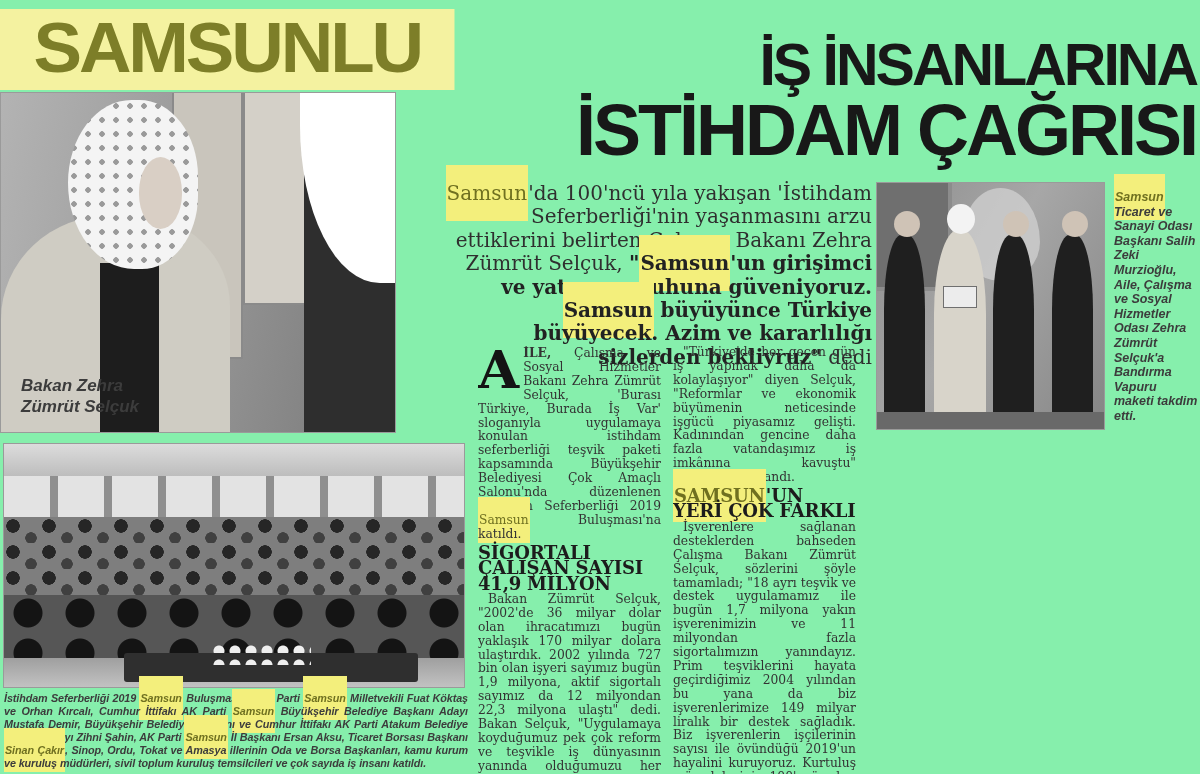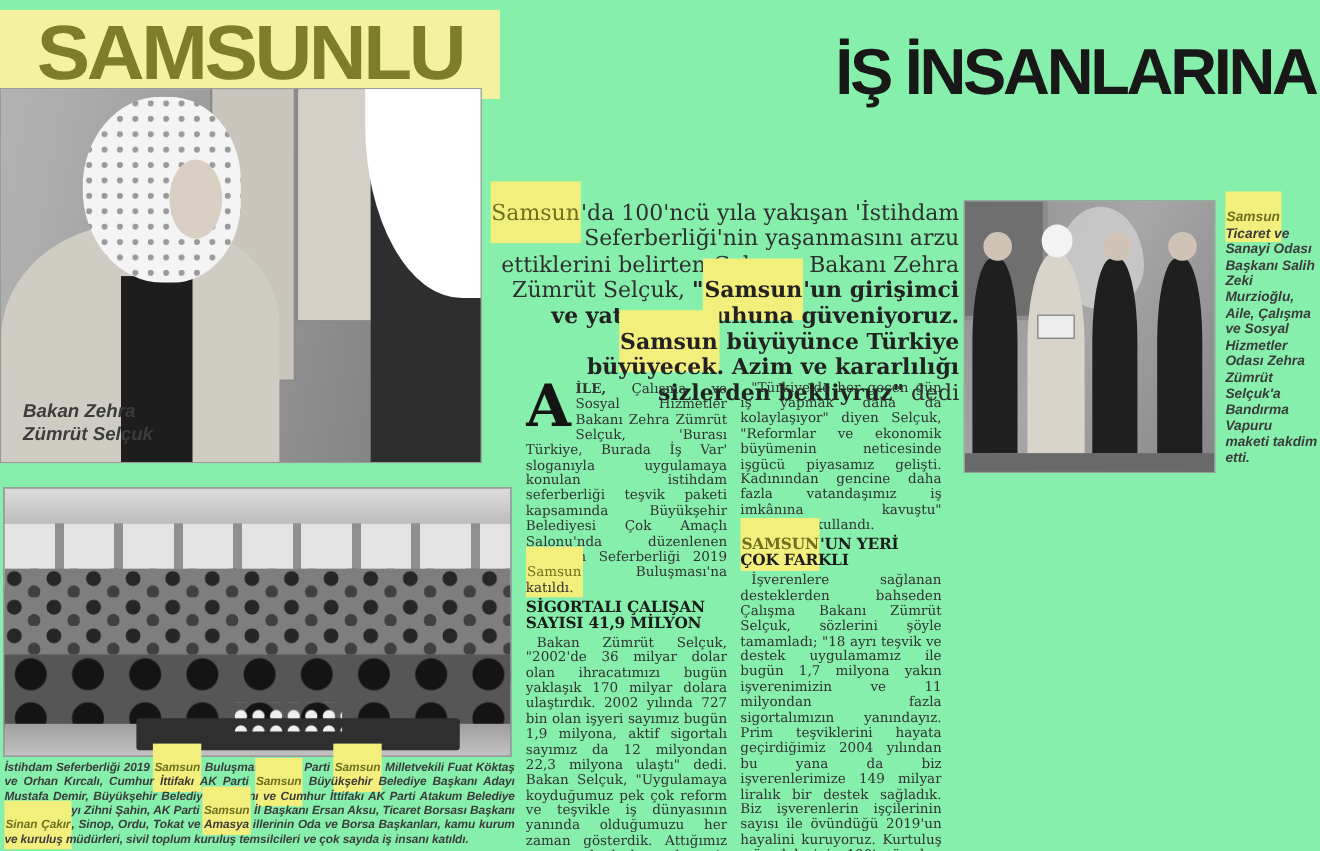--- a/index.html
+++ b/index.html
@@ -18,21 +18,21 @@
            white-space:nowrap;letter-spacing:-3px;}
   .hl-box{left:0;top:9px;width:437px;height:81px;background:var(--head-hl-bg);
           color:var(--head-hl-fg);font-size:70px;line-height:79px;text-align:center;
           transform:scaleX(1.04);transform-origin:left center;}
   .hl-rest{left:450px;right:4px;top:25px;height:81px;font-size:59px;line-height:80px;text-align:right;}
   .hl-line2{left:430px;right:4px;top:91px;height:81px;font-size:72px;line-height:79px;text-align:right;}
 
   
   .photo{border:1px solid #9a9a9a;overflow:hidden;background:#b5b5b5;}
   .photo *{position:absolute;}
-  .photo1{left:0;top:80px;width:438px;height:341px;background:linear-gradient(100deg,#b3b3b3,#9a9a9a 45%,#787878);}
+  .photo1{left:0;top:92px;width:396px;height:341px;background:linear-gradient(100deg,#b3b3b3,#9a9a9a 45%,#787878);}
   .p1-panel1{left:44%;top:0;width:17%;height:78%;background:#c9c5bc;box-shadow:0 0 0 2px #8a8a8a;}
   .p1-panel2{left:62%;top:0;width:15%;height:62%;background:#d4d0c8;box-shadow:0 0 0 2px #8a8a8a;}
   .p1-dark{left:77%;top:0;width:23%;height:100%;background:#2e2e2e;}
   .p1-doily{left:85%;top:37%;width:64px;height:64px;border-radius:50%;
             background:radial-gradient(circle at 50% 50%,#e8e8e8 0 30%,#cfcfcf 31% 60%,transparent 61%);opacity:.9;}
   .p1-coat{left:0;top:36%;width:58%;height:64%;background:#cfccc3;border-radius:48% 42% 0 0;}
   .p1-shirt{left:25%;top:50%;width:15%;height:50%;background:#1d1d1d;}
   .p1-scarf{left:17%;top:2%;width:33%;height:50%;border-radius:52% 48% 46% 54%;background-color:#f4f4f4;
             background-image:radial-gradient(circle 3px at 6px 6px,#9a9a9a 2.5px,transparent 3px);
             background-size:14px 14px;}
@@ -85,30 +85,31 @@
               text-align:justify;letter-spacing:-0.1px;}
 
   
   .col{top:346px;width:183px;height:428px;overflow:hidden;font-size:12.3px;line-height:13.9px;
        text-align:justify;color:#333;}
   .col1{left:478px;} .col2{left:673px;}
   .para{margin:0;}
   .para.indent{text-indent:10px;}
   .dropcap{float:left;font-weight:bold;font-size:53px;line-height:42px;padding:2px 4px 0 0;color:#141414;
            font-family:"DejaVu Serif",serif;}
-  .subhead{font-weight:bold;font-size:14px;line-height:15.4px;color:#1c1c1c;margin:3px 0 2px;
+  .subhead{font-weight:bold;font-size:18px;line-height:15.4px;color:#1c1c1c;margin:3px 0 2px;
            text-align:left;letter-spacing:-0.2px;}
 </style>
 </head>
 <body>
 
 <div class="page">
 
   <div class="abs hl-line hl-box">SAMSUNLU</div>
   <div class="abs hl-line hl-rest">İŞ İNSANLARINA</div>
+  <div class="abs hl-line hl-line2">İSTİHDAM ÇAĞRISI</div>
 
   <div class="abs photo photo1">
     <div class="p1-panel1"></div>
     <div class="p1-panel2"></div>
     <div class="p1-dark"></div>
     <div class="p1-doily"></div>
     <div class="p1-coat"></div>
     <div class="p1-shirt"></div>
     <div class="p1-scarf"></div>
     <div class="p1-face"></div>

